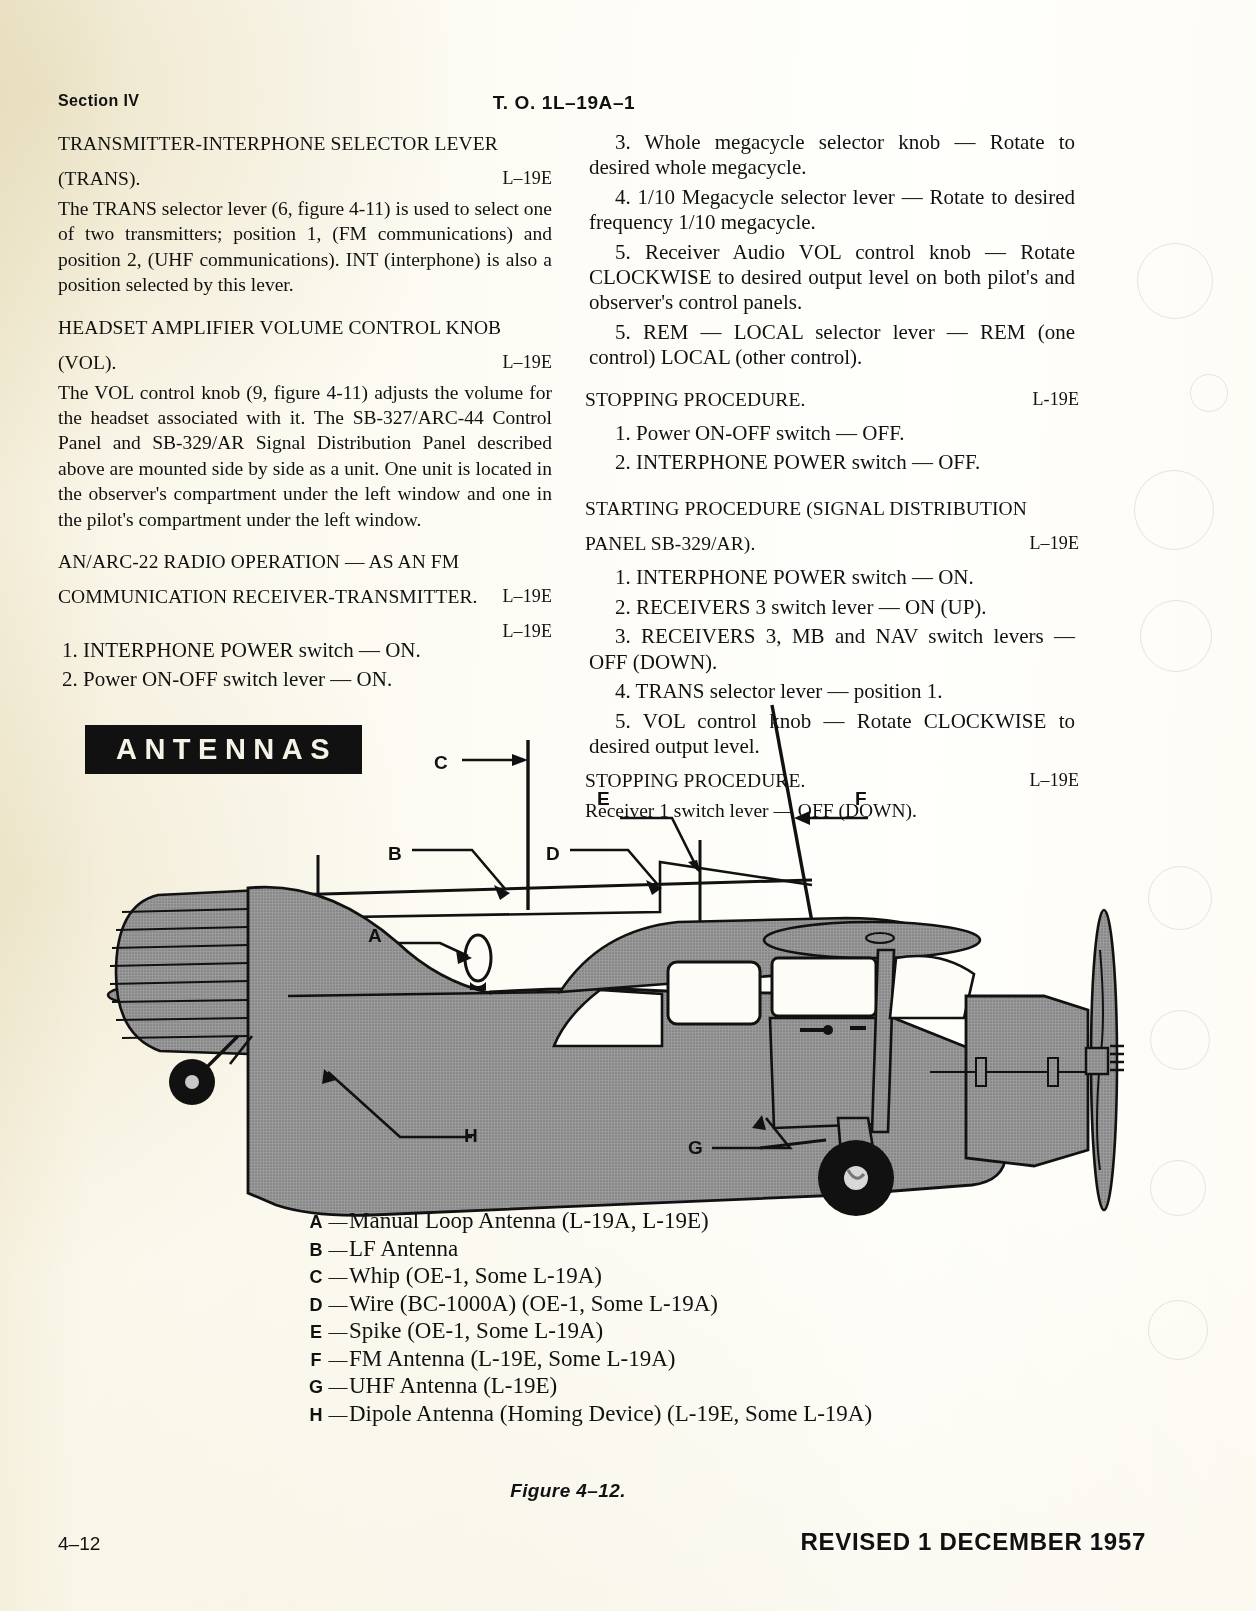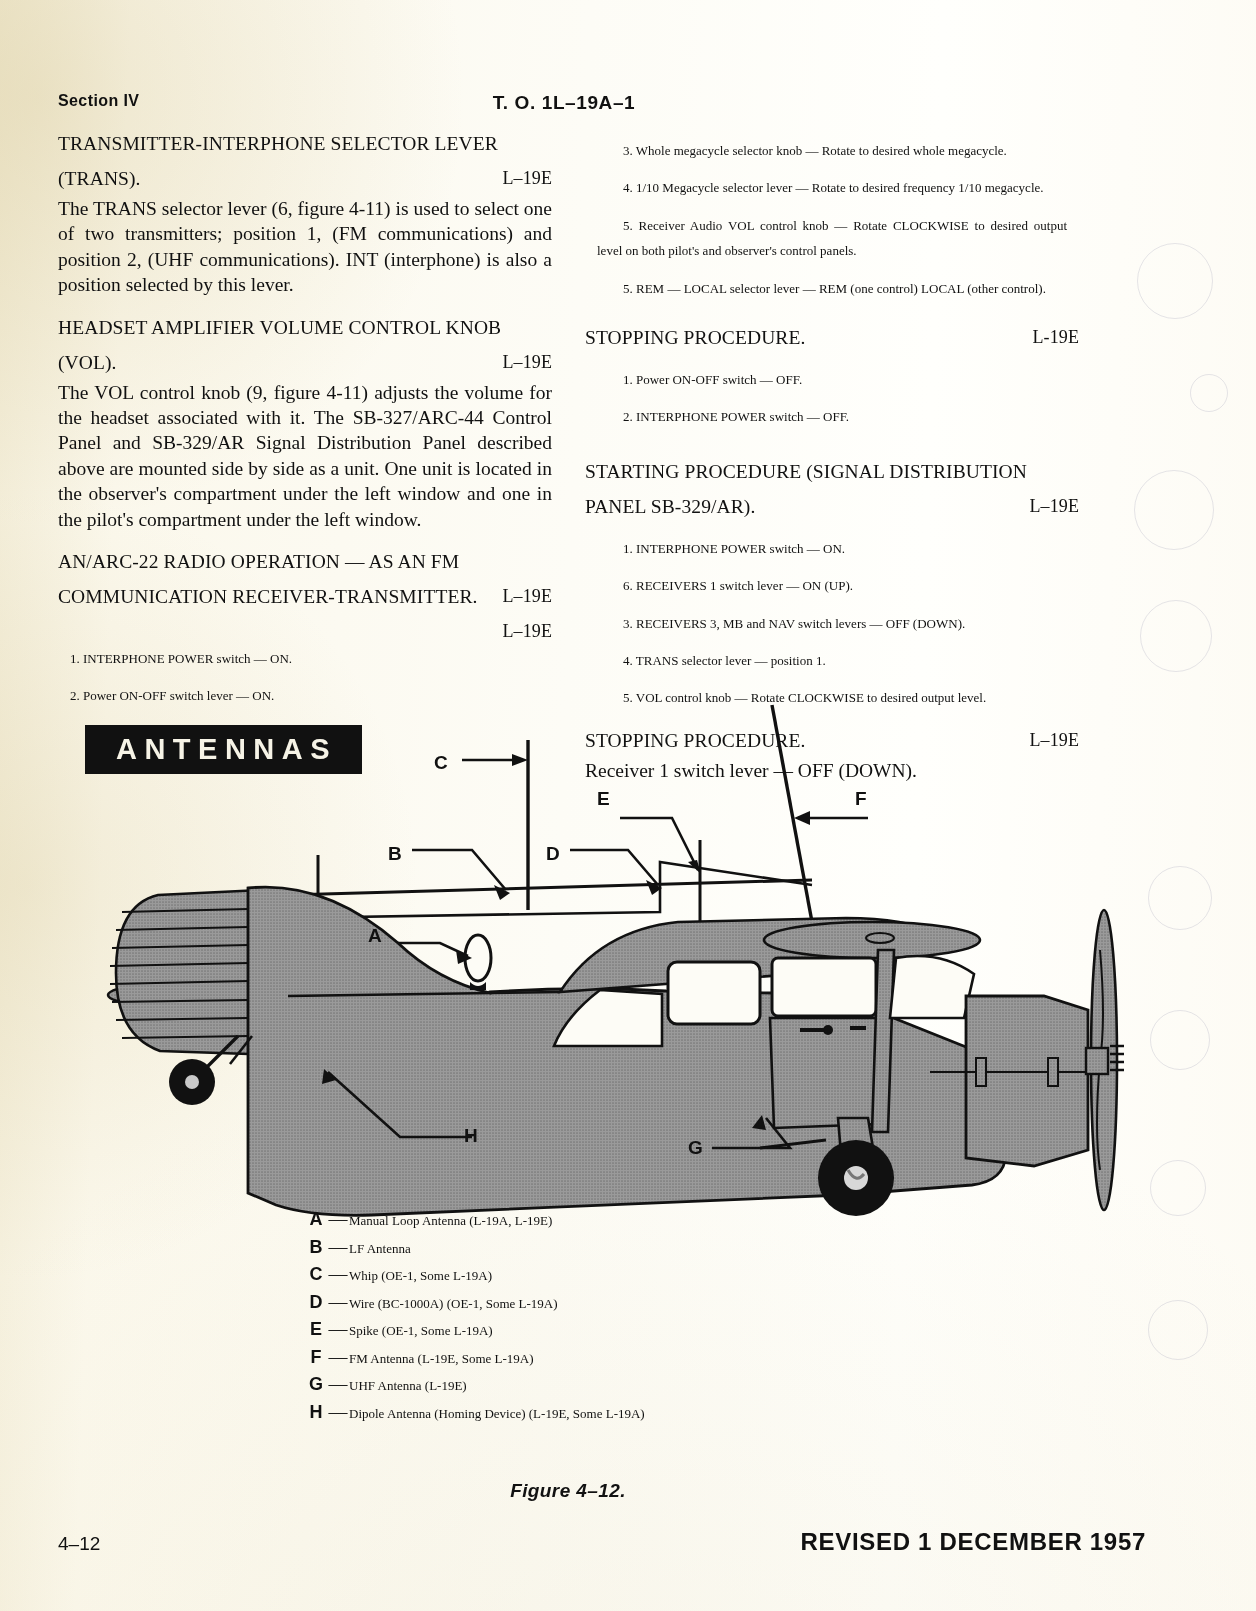--- a/index.html
+++ b/index.html
@@ -36,40 +36,40 @@
   .col.left{left:58px;}
   .col.right{left:585px;}
 
   .h2{font-size:19.5px;line-height:35px;letter-spacing:.1px;margin:0;}
   .h2 .code{float:right;font-size:18px;}
   .body{font-size:19.5px;line-height:25.4px;text-align:justify;margin:0;}
   .body.nj{text-align:left;}
   .gap{height:12px;}
   .gap-s{height:7px;}
   .gap-l{height:20px;}
-  .item{font-size:13px;line-height:25.4px;margin:12px;text-align:justify;}
+  .item{font-size:21px;line-height:25.4px;margin:4px;text-align:justify;}
   .ind{padding-left:0;text-indent:26px;}
 
   
   .figure{position:absolute;left:0;top:700px;width:1063px;height:900px;}
   .banner{position:absolute;left:85px;top:25px;width:277px;height:49px;background:#111;}
   .banner span{display:block;color:#f6f3e6;font-family:"Liberation Sans",sans-serif;
      font-weight:bold;font-size:29px;letter-spacing:7.5px;text-align:center;line-height:49px;
      padding-left:6px;}
 
   .callout{position:absolute;font-family:"Liberation Sans",sans-serif;font-weight:bold;
      font-size:19px;color:#111;}
 
   
   .legend{position:absolute;left:305px;top:1208px;width:700px;}
   .lrow{display:flex;align-items:baseline;height:27.5px;}
   .lrow .lt{font-family:"Liberation Sans",sans-serif;font-weight:bold;font-size:18px;
      width:22px;text-align:center;}
   .lrow .dash{font-family:"Liberation Serif",serif;font-size:19px;width:22px;text-align:center;}
-  .lrow .ld{font-size:13px;}
+  .lrow .ld{font-size:23px;}
 
   .figcap{position:absolute;left:0;top:1480px;width:1256px;text-align:center;
      font-family:"Liberation Sans",sans-serif;font-weight:bold;font-style:italic;
      font-size:19px;letter-spacing:.4px;transform:translateX(-60px);}
 
   .foot-l{position:absolute;left:58px;top:1533px;font-family:"Liberation Sans",sans-serif;
      font-weight:normal;font-size:19px;}
   .foot-r{position:absolute;right:110px;top:1528px;font-family:Liberation Sans, sans-serif;
      font-weight:bold;font-size:24px;letter-spacing:.7px;}
 </style>
@@ -112,21 +112,21 @@
     <p class="item ind">4. 1/10 Megacycle selector lever — Rotate to desired frequency 1/10 megacycle.</p>
     <p class="item ind">5. Receiver Audio VOL control knob — Rotate CLOCKWISE to desired output level on both pilot's and observer's control panels.</p>
     <p class="item ind">5. REM — LOCAL selector lever — REM (one control) LOCAL (other control).</p>
     <div class="gap-s"></div>
     <p class="h2"><span>STOPPING PROCEDURE.</span><span class="code">L-19E</span></p>
     <p class="item ind">1. Power ON-OFF switch — OFF.</p>
     <p class="item ind">2. INTERPHONE POWER switch — OFF.</p>
     <div class="gap"></div>
     <p class="h2"><span>STARTING PROCEDURE (SIGNAL DISTRIBUTION PANEL SB-329/AR).</span><span class="code">L–19E</span></p>
     <p class="item ind">1. INTERPHONE POWER switch — ON.</p>
-    <p class="item ind">6. RECEIVERS 1 switch lever — ON (UP).</p>
+    <p class="item ind">2. RECEIVERS 3 switch lever — ON (UP).</p>
     <p class="item ind">3. RECEIVERS 3, MB and NAV switch levers — OFF (DOWN).</p>
     <p class="item ind">4. TRANS selector lever — position 1.</p>
     <p class="item ind">5. VOL control knob — Rotate CLOCKWISE to desired output level.</p>
     <p class="h2"><span>STOPPING  PROCEDURE.</span><span class="code">L–19E</span></p>
     <p class="body nj">Receiver  1  switch lever — OFF (DOWN).</p>
   </div>
 
   <div class="figure">
 
     <div class="banner">

